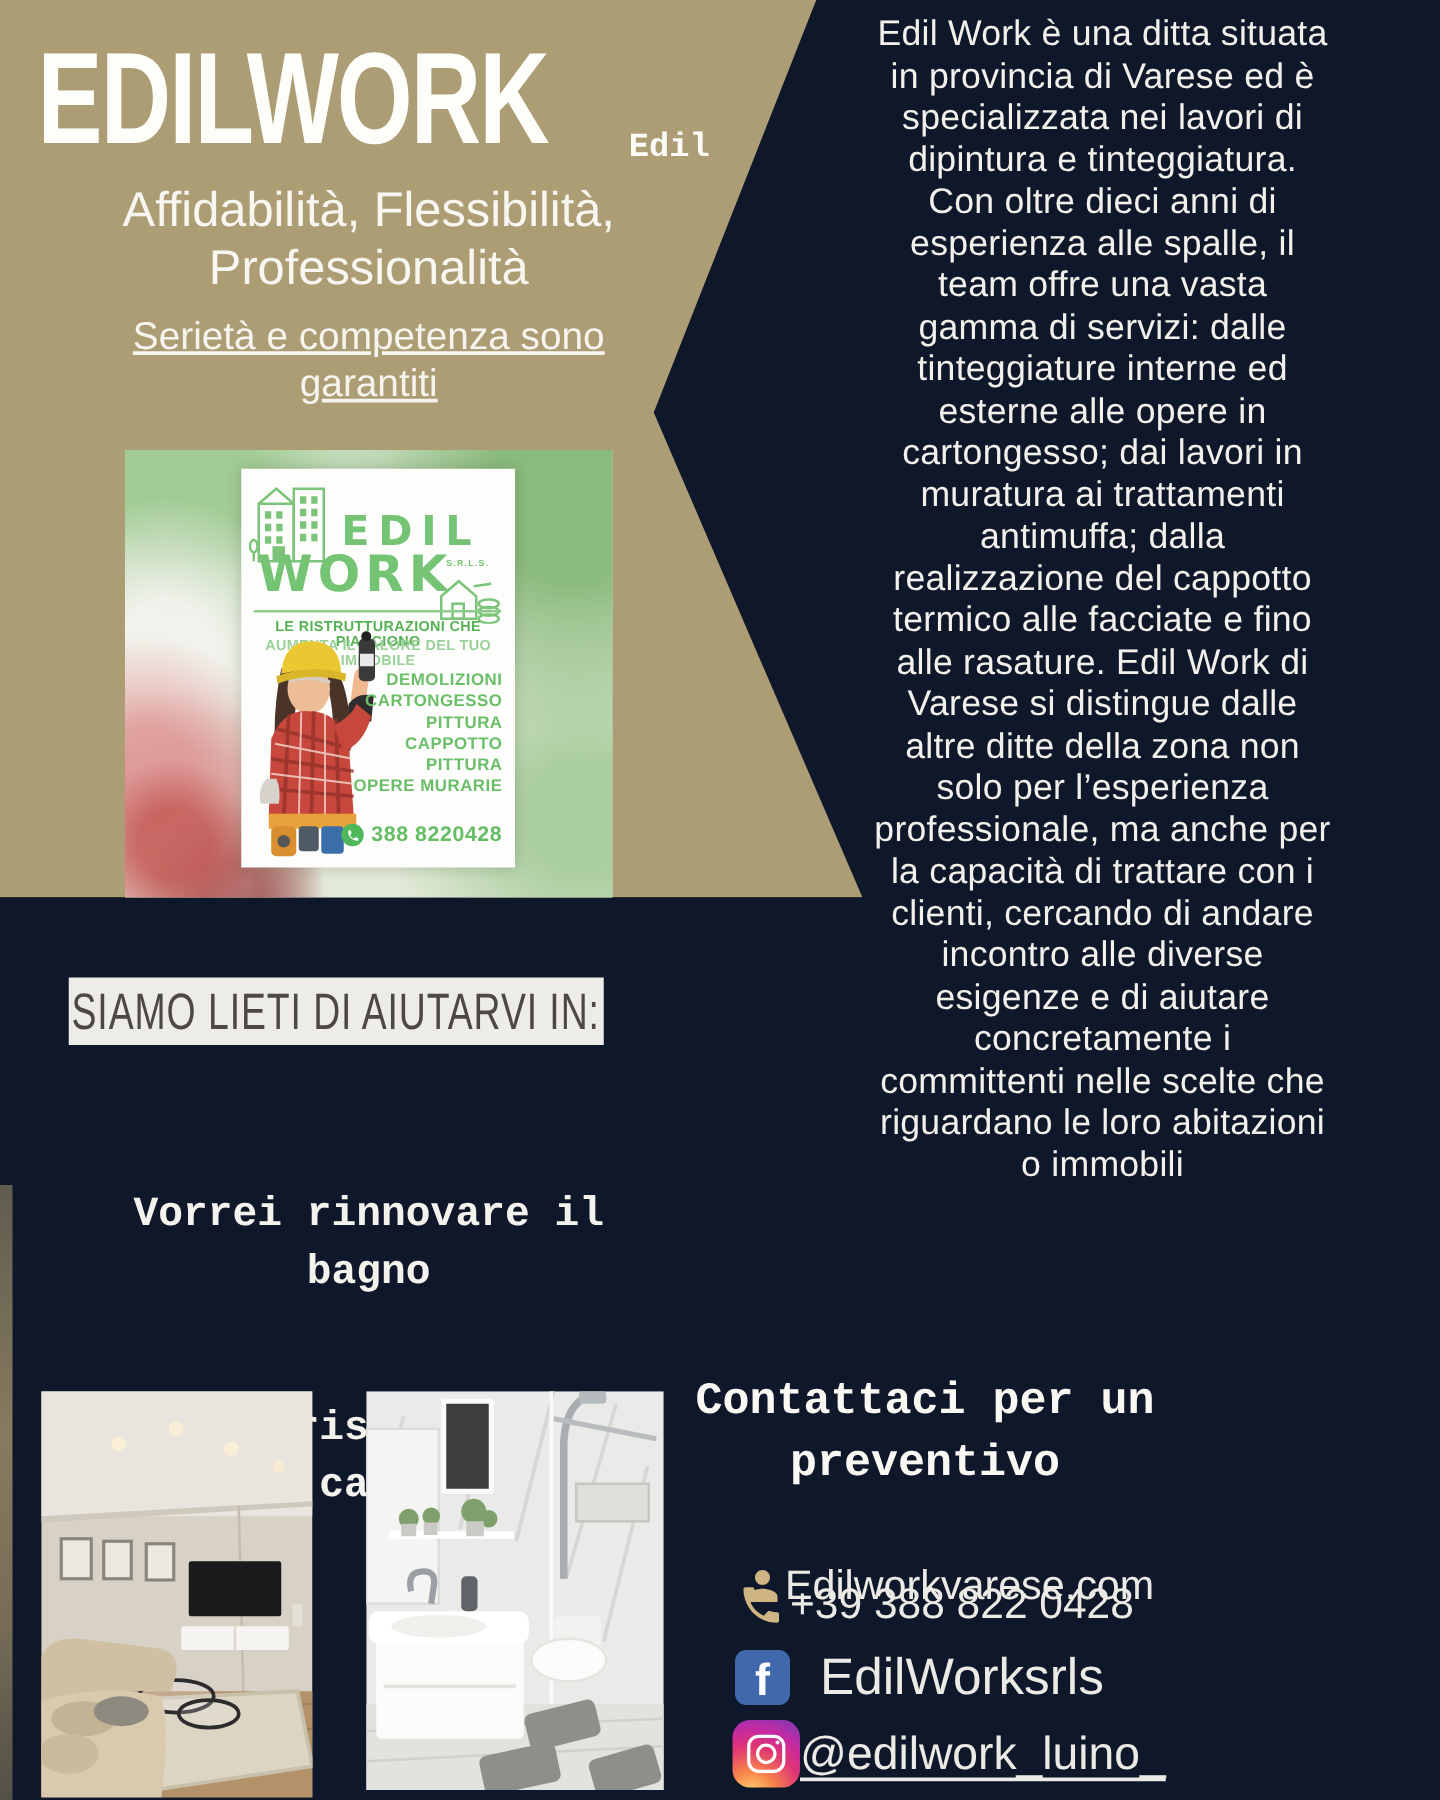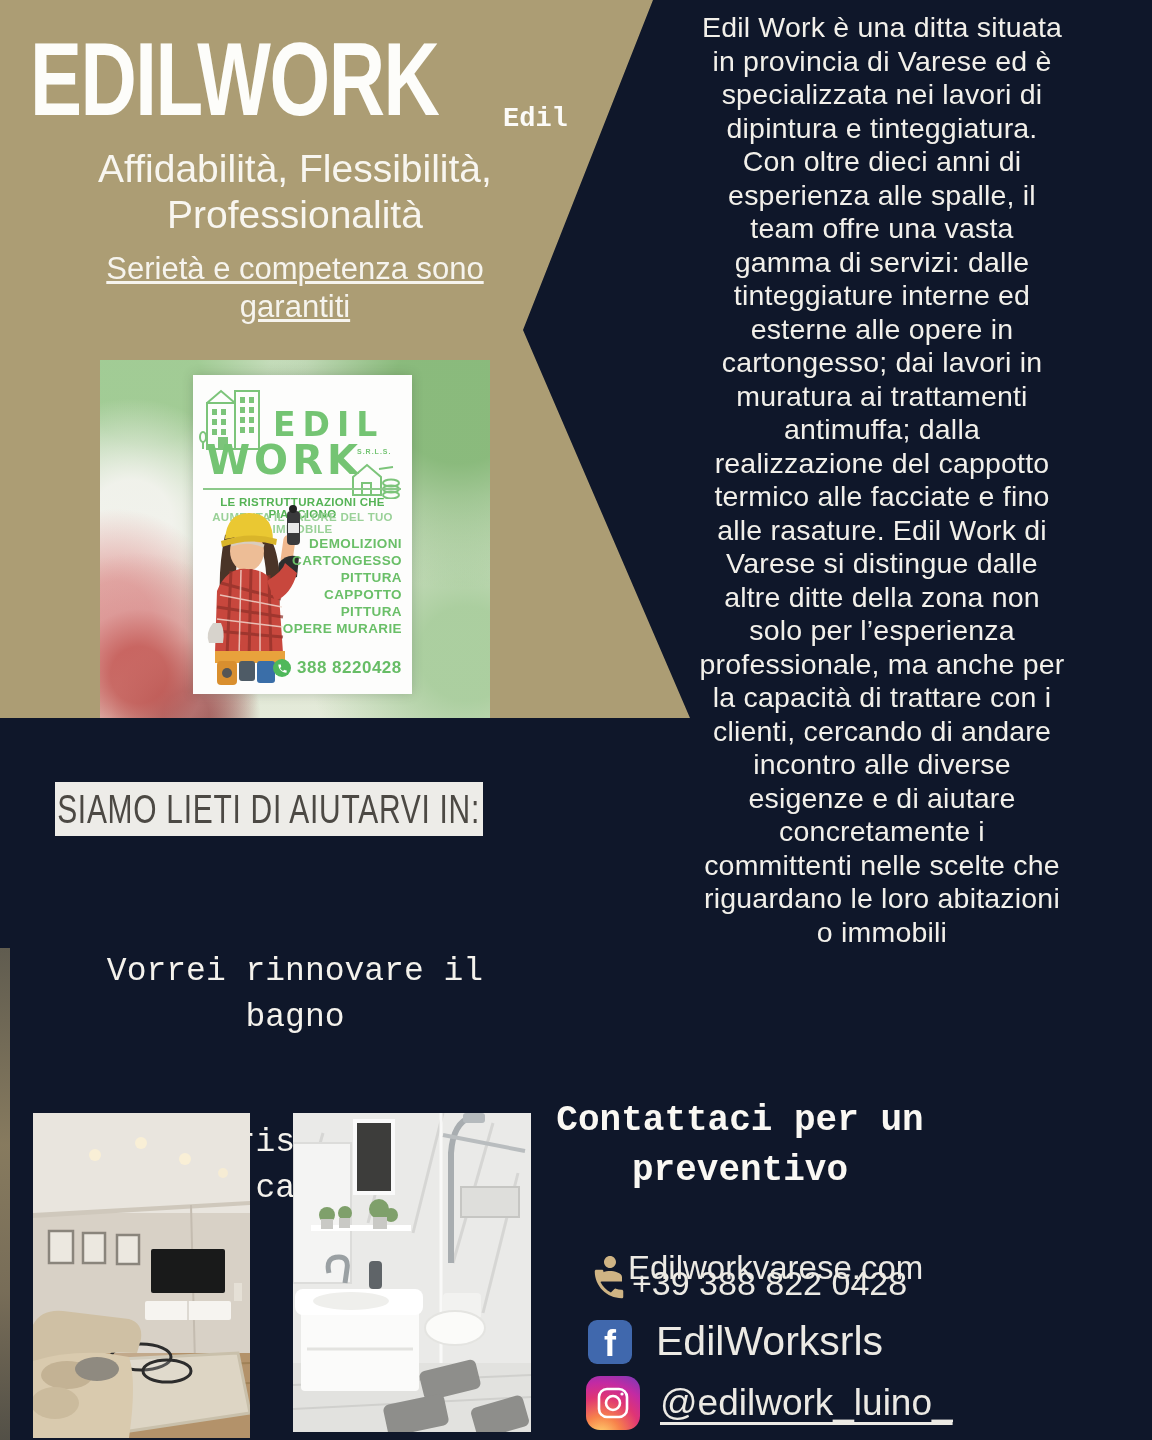--- a/index.html
+++ b/index.html
@@ -55,41 +55,41 @@
   .wa-icon{width:18px;height:18px;border-radius:50%;background:#4fb85a;display:flex;
        align-items:center;justify-content:center;flex:none;}
   .poster-phone-text{font-size:17px;font-weight:bold;color:#67bd66;letter-spacing:.5px;}
   .woman{position:absolute;left:-6px;top:128px;}
 
   
   .siamo-box{position:absolute;left:55px;top:782px;width:428px;height:54px;background:#edece8;
        display:flex;align-items:center;justify-content:center;}
   .siamo-box span{font-size:41px;color:#4c4944;letter-spacing:1px;transform:scaleX(.73);white-space:nowrap;}
   .vorrei{position:absolute;left:80px;top:903px;width:430px;text-align:center;
-       font-family:"Liberation Mono",monospace;font-size:33px;line-height:1.4;color:#f4f2ec;white-space:pre-line;}
+       font-family:"Liberation Mono",monospace;font-size:33px;line-height:1.4;color:#f4f2ec;white-space:pre-line;font-weight:bold;}
   .vorrei .item{margin:0 0 32px 0;}
 
   
   .photo{position:absolute;display:block;}
   .photo-living{left:33px;top:1113px;}
   .photo-bath{left:293px;top:1113px;}
 
   
   .contact-heading{position:absolute;left:540px;top:1096px;width:400px;text-align:center;
        font-family:"Liberation Mono",monospace;font-weight:bold;font-size:36px;line-height:1.4;
        color:#faf8f3;white-space:pre-line;}
   .c-row{position:absolute;display:flex;align-items:center;}
   .c-row .txt{color:#eceae4;}
   .row-web{left:592px;top:1216px;margin-top:33px;}
   .row-web .txt{font-size:33px;}
   .row-phone{left:590px;top:1264px;gap:4px;}
   .row-phone .txt{font-size:34px;}
   .row-fb{left:588px;top:1318px;gap:24px;}
   .row-fb .txt{font-size:41px;}
-  .row-ig{left:586px;top:1376px;gap:20px;}
+  .row-ig{left:586px;top:1376px;gap:0;}
   .row-ig .txt{font-size:37px;text-decoration:underline;text-underline-offset:7px;}
   .fb-badge{width:44px;height:44px;border-radius:9px;background:#4068ad;color:#fff;
        display:flex;align-items:flex-end;justify-content:center;font-weight:bold;font-size:36px;
        line-height:40px;overflow:hidden;flex:none;}
   .ig-badge{width:54px;height:54px;border-radius:14px;flex:none;display:flex;align-items:center;justify-content:center;
        background:radial-gradient(circle at 28% 112%, #fdc468 8%, #f7824b 28%, #eround 40%, #df3475 52%, #c32aa3 72%, #7b3ab9 98%);
        background:radial-gradient(circle at 28% 112%, #fdc468 8%, #f7824b 28%, #df3475 55%, #c32aa3 75%, #7b3ab9 98%);}
 </style>
 </head>
 <body>

